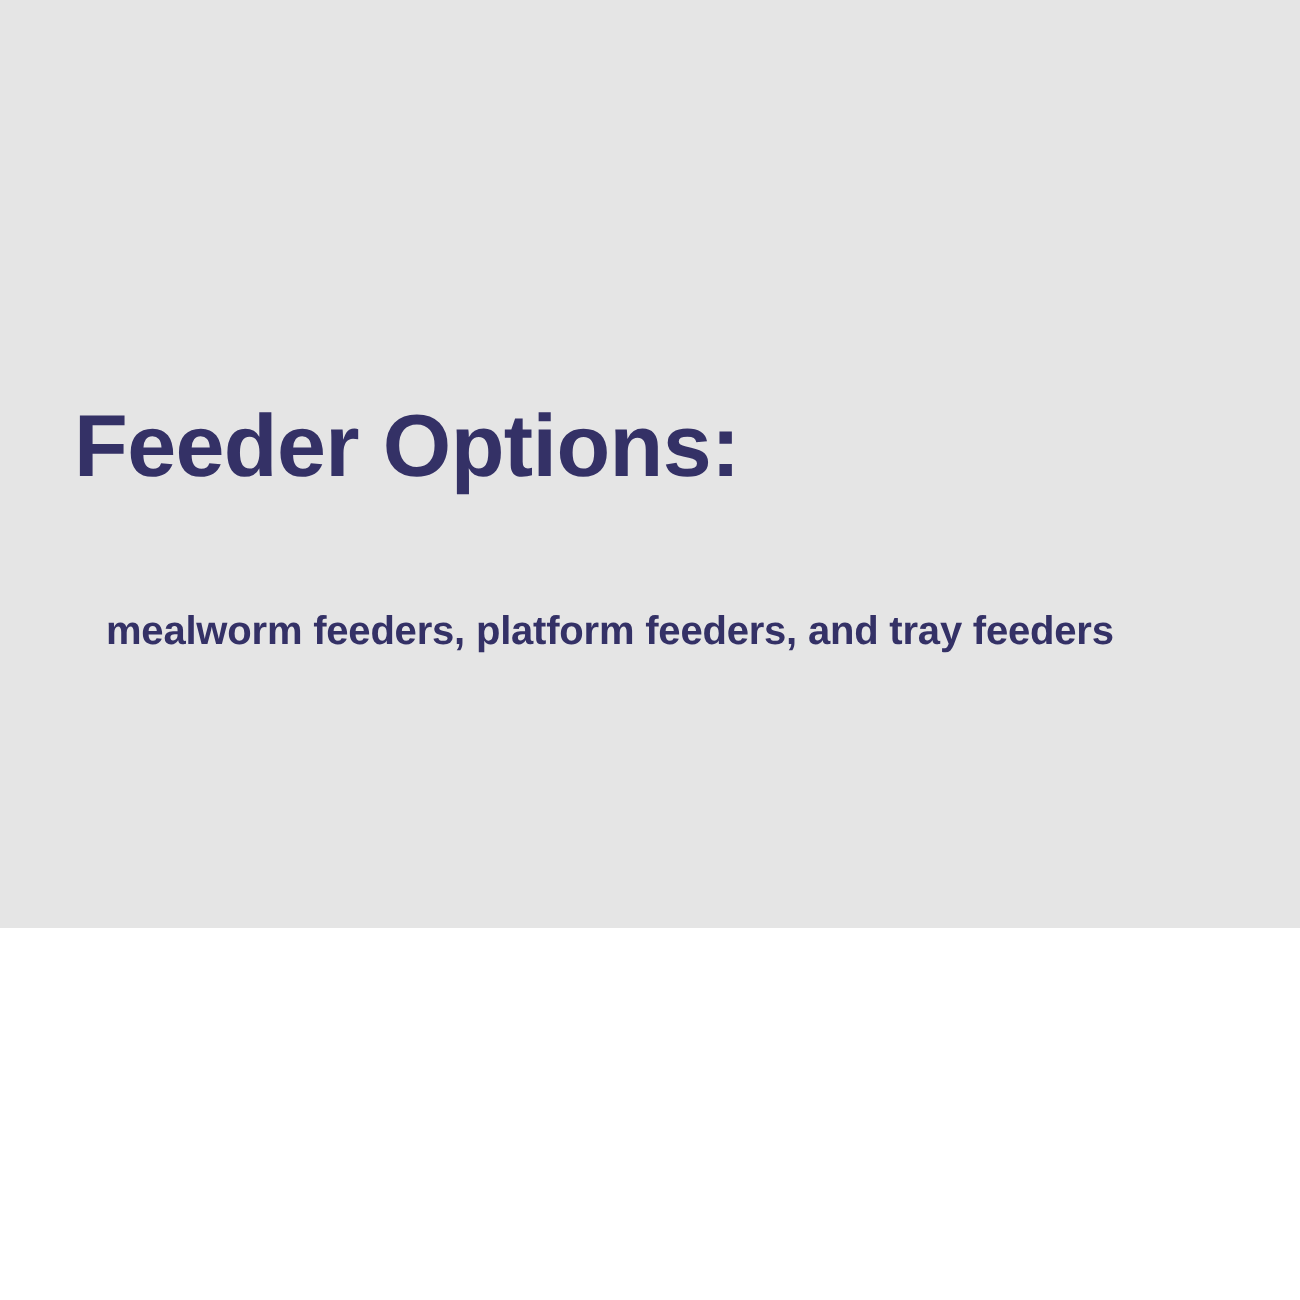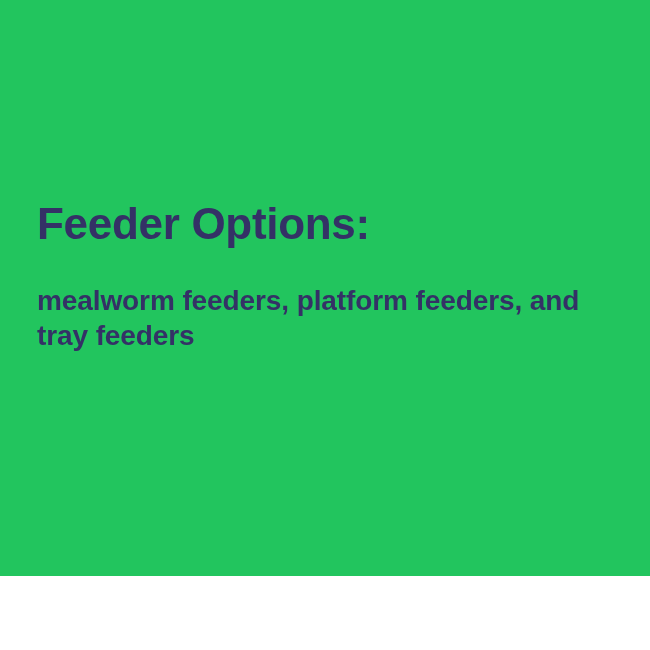--- a/index.html
+++ b/index.html
@@ -11,22 +11,22 @@
     width: 650px;
     height: 650px;
     overflow: hidden;
     font-family: "Liberation Sans", sans-serif;
   }
 
   #info-card {
     position: relative;
     box-sizing: border-box;
     width: 650px;
-    height: 576px;
-    background: #22c55e;
+    height: 464px;
+    background: #e5e5e5;
     padding: 0;
   }
 
   #text-block {
     position: absolute;
     left: 37px;
     top: 200px;
     width: 580px;
   }
 
@@ -35,24 +35,24 @@
     font-family: "Liberation Sans", sans-serif;
     font-size: 44px;
     line-height: 48px;
     font-weight: bold;
     letter-spacing: -0.3px;
     color: #343166;
     white-space: nowrap;
   }
 
   #body-text {
-    margin: 0;
+    margin: 16px;
     padding-top: 35px;
     font-family: "Liberation Sans", sans-serif;
-    font-size: 28px;
+    font-size: 20px;
     line-height: 35px;
     font-weight: bold;
     letter-spacing: -0.1px;
     color: #343166;
     width: 565px;
   }
 </style>
 </head>
 <body>
 

